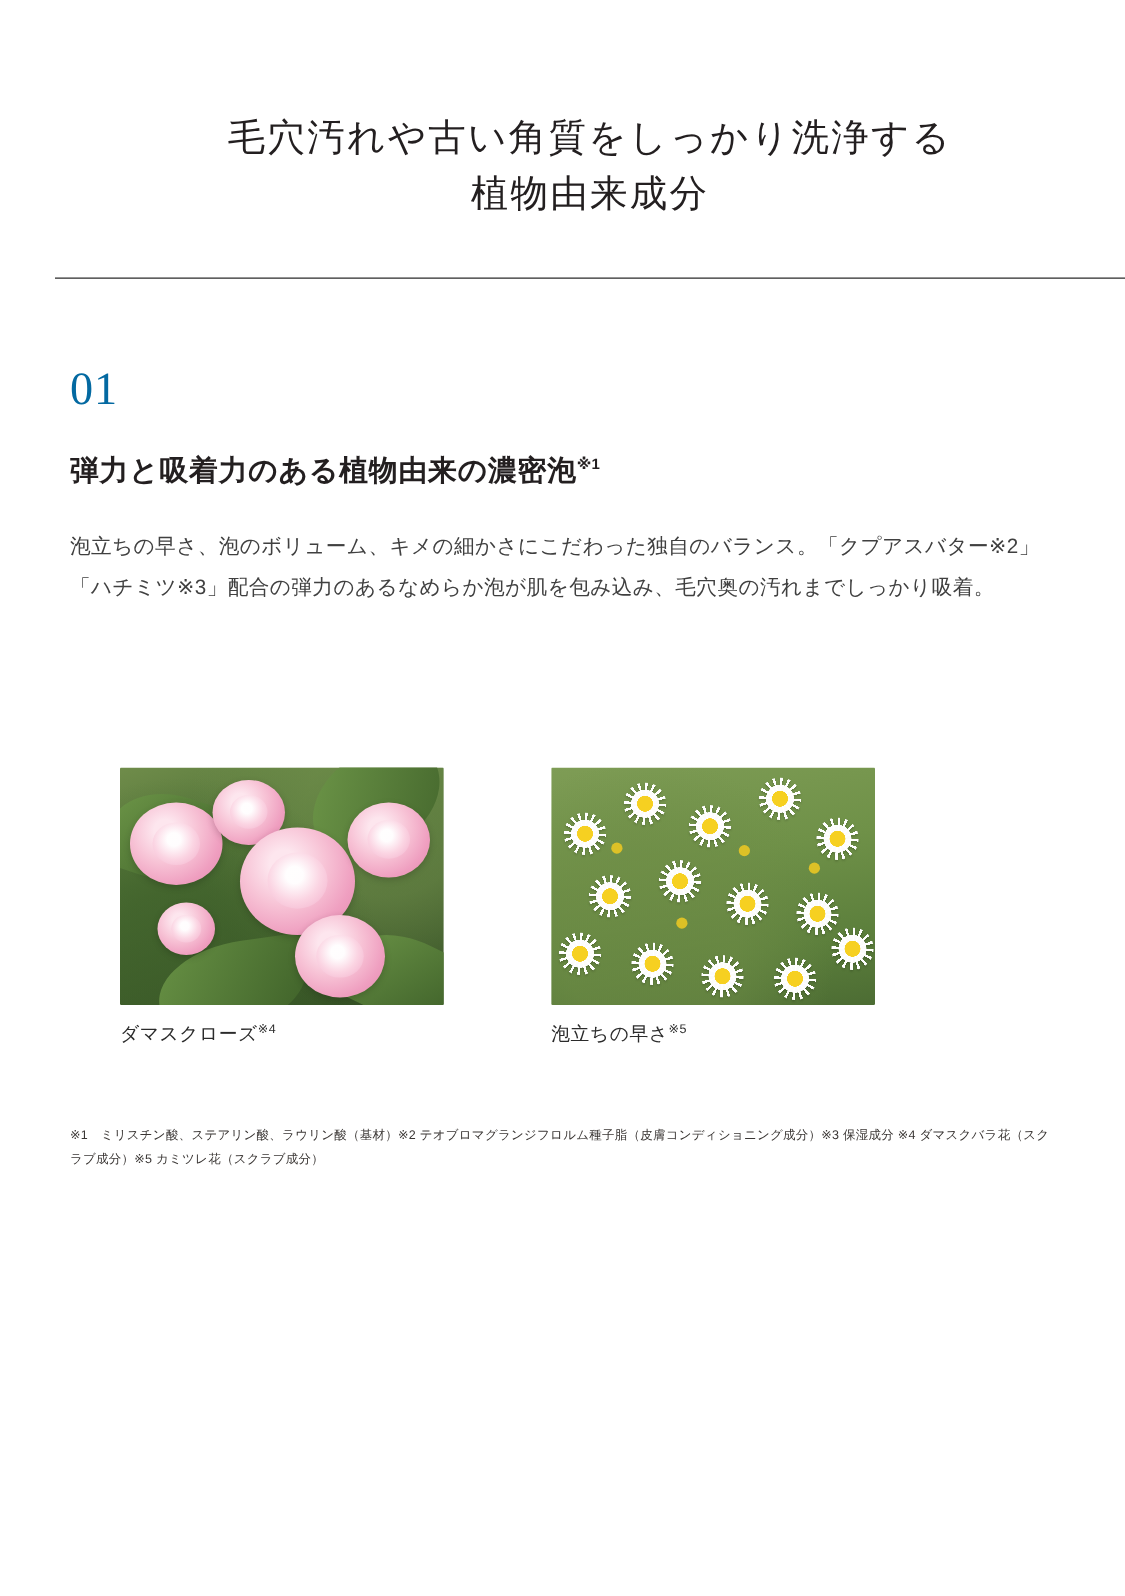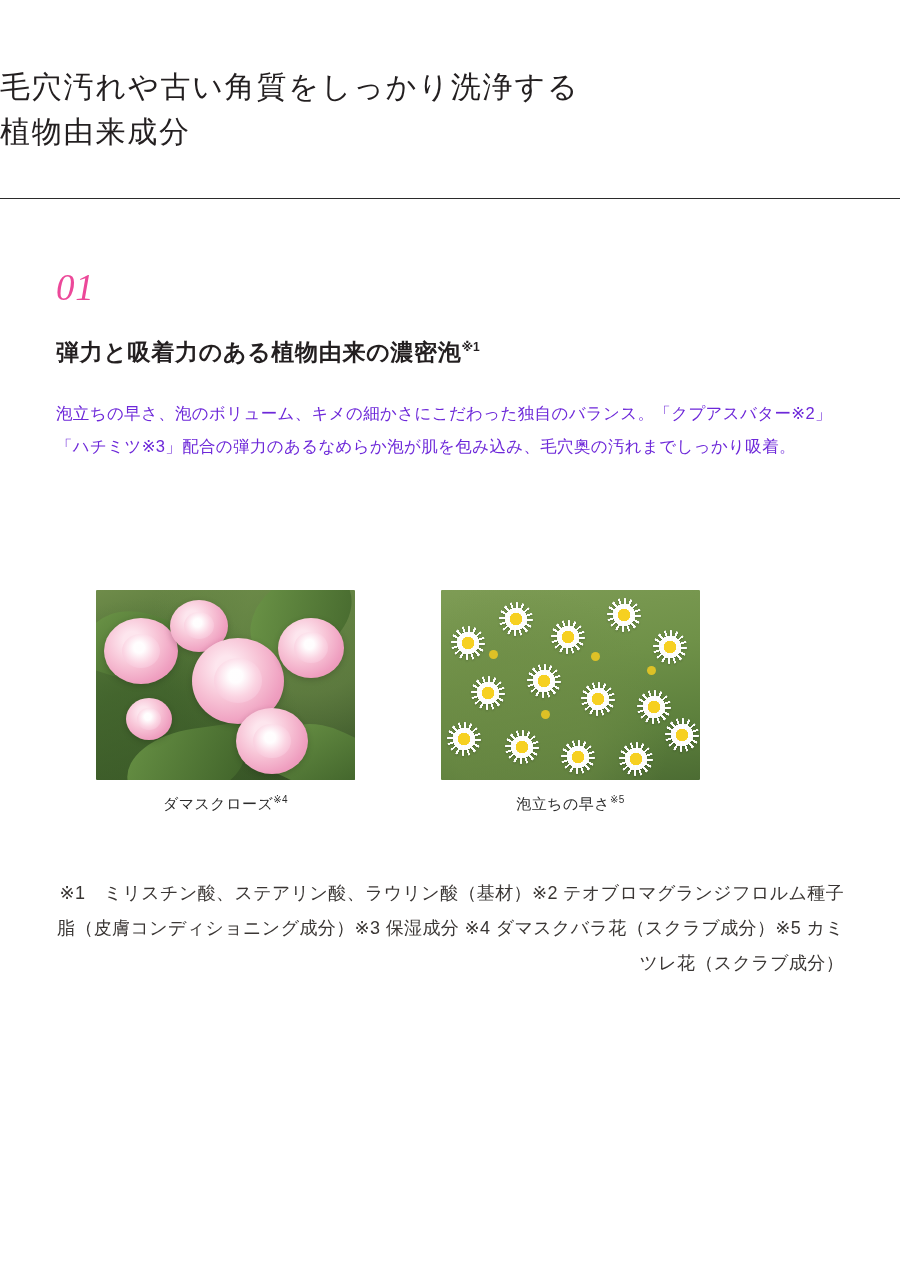--- a/index.html
+++ b/index.html
@@ -12,21 +12,23 @@
     width: 900px;
     height: 1277px;
     font-family: "Liberation Sans", "DejaVu Sans", sans-serif;
     color: #231f20;
     position: relative;
     overflow: hidden;
   }
 
   
   .header {
-    padding-top: 44px;
+    padding-top: 68px;
+    text-align: center;
+    margin-left: 44px;
   }
   .header-title {
     font-size: 30px;
     line-height: 1.5;
     font-weight: 500;
     letter-spacing: 0.06em;
     color: #231f20;
     white-space: pre-line;
   }
   .header-rule {
@@ -46,23 +48,22 @@
   }
   .section.second {
     padding-top: 56px;
   }
 
   .section-num {
     font-family: "Liberation Serif", "DejaVu Serif", serif;
     font-size: 37px;
     line-height: 1;
     letter-spacing: 0.02em;
-    color: #ec4899;
+    color: #0369a1;
     font-weight: 400;
-    font-style: italic;
   }
 
   .section-head {
     margin-top: 28px;
     font-size: 23px;
     line-height: 1.62;
     letter-spacing: 0.03em;
     color: #231f20;
     font-weight: 700;
     white-space: pre-line;
@@ -71,21 +72,21 @@
     font-size: 12px;
     vertical-align: super;
     letter-spacing: 0;
   }
 
   .section-body {
     margin-top: 26px;
     font-size: 16.5px;
     line-height: 2.0;
     letter-spacing: 0.02em;
-    color: #6d28d9;
+    color: #404040;
     max-width: 800px;
   }
 
   
   .figures {
     margin-top: 38px;
     display: flex;
     gap: 6px;
   }
   .figure {
@@ -93,21 +94,21 @@
   }
   .fig-img {
     width: 259px;
     height: 190px;
     position: relative;
     overflow: hidden;
     border-radius: 1px;
   }
   .fig-caption {
     margin-top: 14px;
-    text-align: center;
+    text-align: left;
     font-size: 15px;
     letter-spacing: 0.03em;
     color: #2b2b2b;
   }
   .fig-caption .sup {
     font-size: 10px;
     vertical-align: super;
   }
 
   
@@ -178,26 +179,25 @@
     width: 9px;
     height: 9px;
     border-radius: 50%;
     background: #e9c623;
     opacity: 0.9;
   }
 
   
   .footnotes {
     margin-top: 46px;
-    font-size: 18px;
+    font-size: 10px;
     line-height: 1.95;
     letter-spacing: 0.02em;
     color: #3a3634;
     max-width: 800px;
-    text-align: right;
   }
 </style>
 </head>
 <body>
 
 <div class="header">
   <h1 class="header-title">毛穴汚れや古い角質をしっかり洗浄する
 植物由来成分</h1>
   <hr class="header-rule">
 </div>

